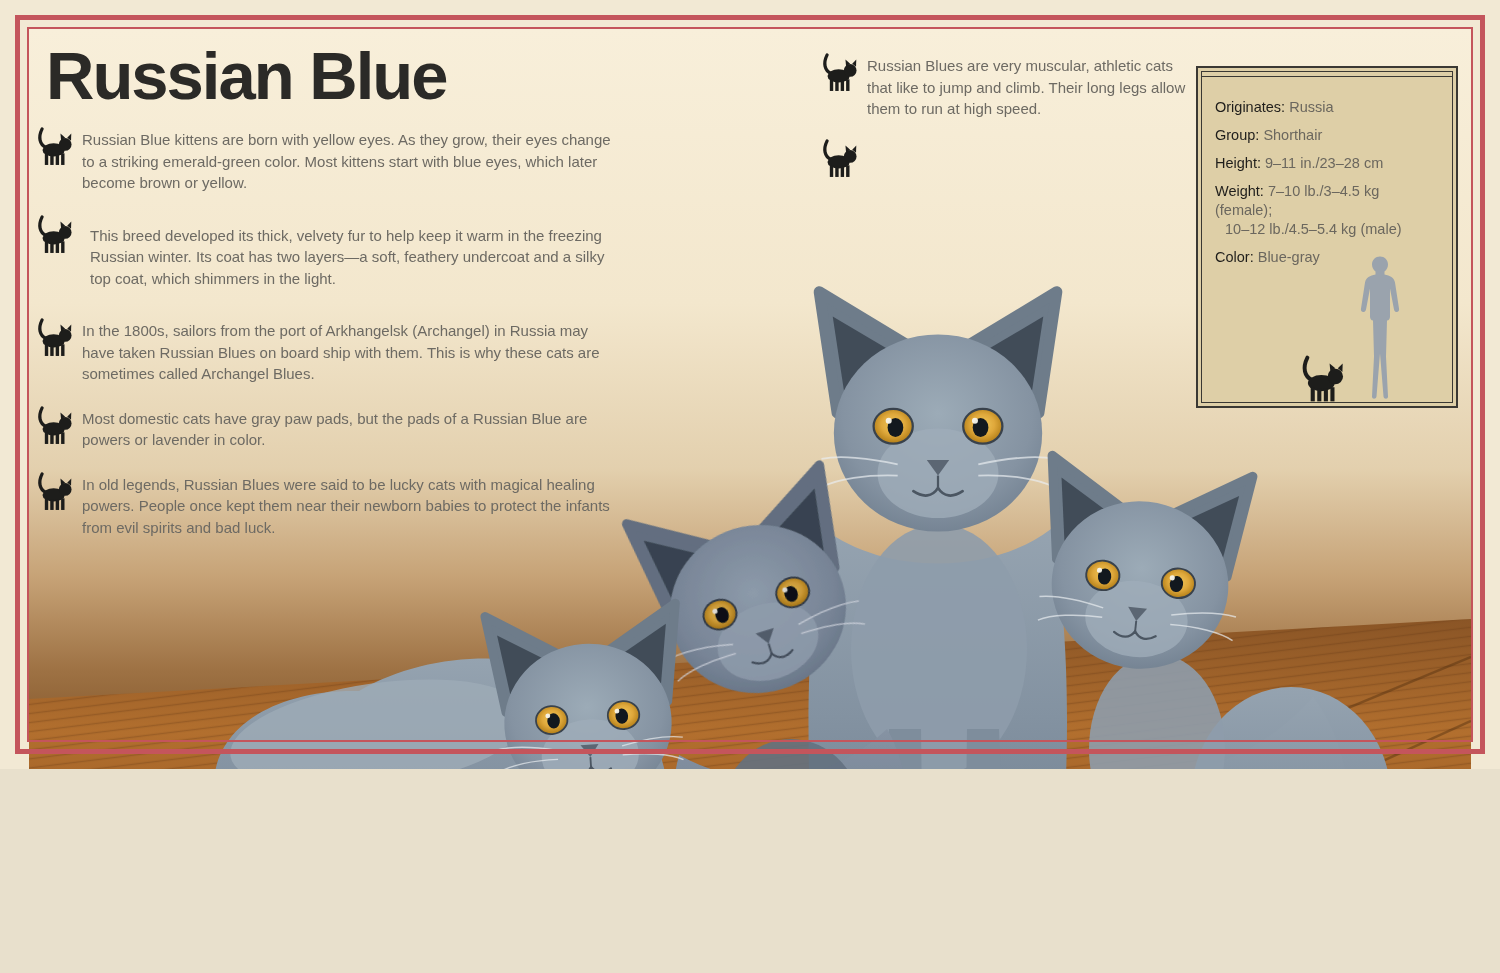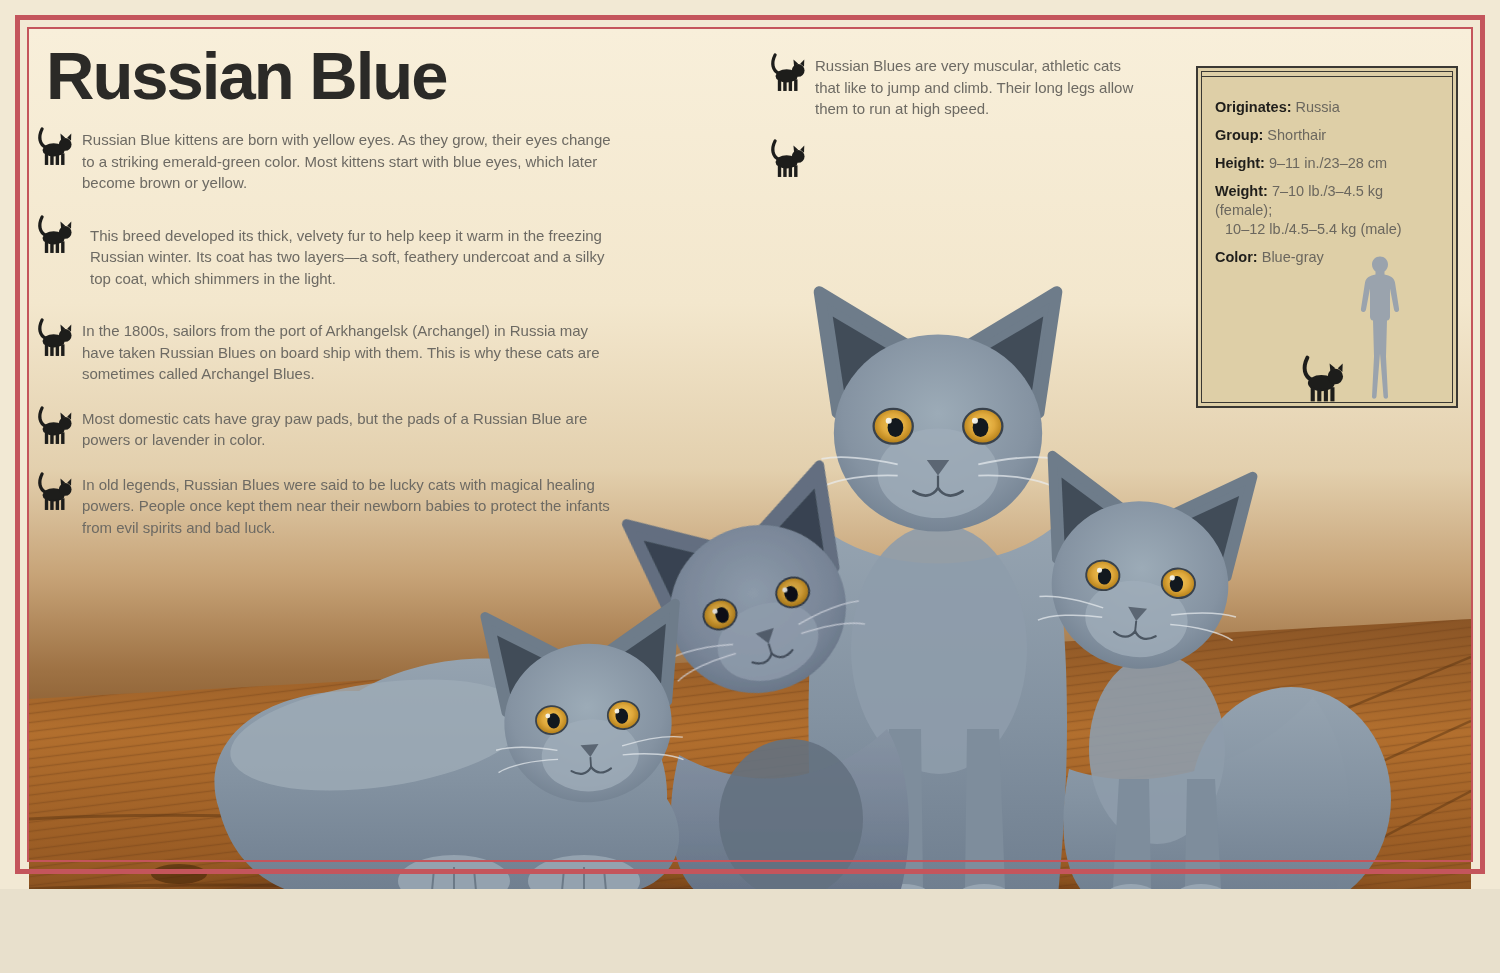--- a/index.html
+++ b/index.html
@@ -1,53 +1,53 @@
 <!DOCTYPE html>
 <html><head>
 <meta charset="utf-8">
 <style>
   html,body{margin:0;padding:0;background:#e8e0cc;}
   .page{
-    position:relative;width:1500px;height:889px;overflow:hidden;
+    position:relative;width:1500px;height:769px;overflow:hidden;
     background:#f2e9d4;
     font-family:"Liberation Sans","DejaVu Sans",sans-serif;
   }
   
   .frame-outer{position:absolute;left:15px;top:15px;right:15px;bottom:15px;
     border:5px solid #c4555c;pointer-events:none;z-index:40;}
   .frame-inner{position:absolute;left:27px;top:27px;right:27px;bottom:27px;
     border:2px solid #c4555c;pointer-events:none;z-index:40;}
   
   .content{position:absolute;left:29px;top:29px;width:1442px;height:915px;
     background:#f8efda;overflow:hidden;}
   .scene{position:absolute;left:0;top:0;}
   
   .title{
     position:absolute;left:17px;top:8px;margin:0;z-index:10;
     font-size:67px;font-weight:800;letter-spacing:-2px;color:#2b2a27;
   }
   
   .col{position:absolute;z-index:10;display:flex;flex-direction:column;}
   .left-col{left:7px;top:100px;width:585px;gap:23px;}
-  .right-col{left:740px;top:26px;width:395px;gap:21px;}
+  .right-col{left:792px;top:26px;width:395px;gap:21px;}
   .fact-row{display:flex;align-items:flex-start;gap:8px;}
   .cat-bullet{flex:none;width:38px;height:43px;margin-top:-4px;}
   .fact-text{font-size:15px;line-height:21.5px;color:#6d6a63;}
   .right-col .fact-text{width:322px;}
   
   .fact-box{position:absolute;left:1167px;top:37px;width:262px;height:342px;
     z-index:10;background:#decfa7;border:2px solid #3a3833;box-sizing:border-box;}
   .fact-box-inner{position:absolute;left:3px;top:3px;right:3px;bottom:3px;
     border:1px solid #3a3833;}
   .fact-box-title{margin:0;padding:14px 16px 10px 16px;
     font-size:22px;font-weight:800;color:#1f1e1b;border-bottom:1px solid #3a3833;}
   .fact-box-rule{height:4px;border-bottom:1px solid #3a3833;margin:0 0 4px 0;}
   .fact-items{padding:8px 13px;position:relative;}
   .fact-item{margin:9px 0;font-size:14.5px;line-height:19px;color:#6b675e;}
-  .fact-item b{color:#1f1e1b;font-weight:700;}
+  .fact-item b{color:#1f1e1b;font-weight:400;}
   .fact-item .line2{padding-left:10px;}
   .size-chart{position:absolute;left:0;top:180px;width:100%;height:160px;}
   .human-sil{position:absolute;left:148px;top:0;width:60px;height:154px;}
   .cat-sil{position:absolute;left:98px;top:102px;width:46px;height:50px;}
   
   .ribbon{position:absolute;top:911px;height:27px;width:68px;z-index:50;
     background:#3fbd92;display:flex;align-items:center;justify-content:center;
     font-size:18px;font-weight:700;letter-spacing:2px;color:#1d4135;}
   .ribbon-left{left:12px;clip-path:polygon(0 0,100% 0,calc(100% - 14px) 50%,100% 100%,0 100%);
     padding-right:10px;}

